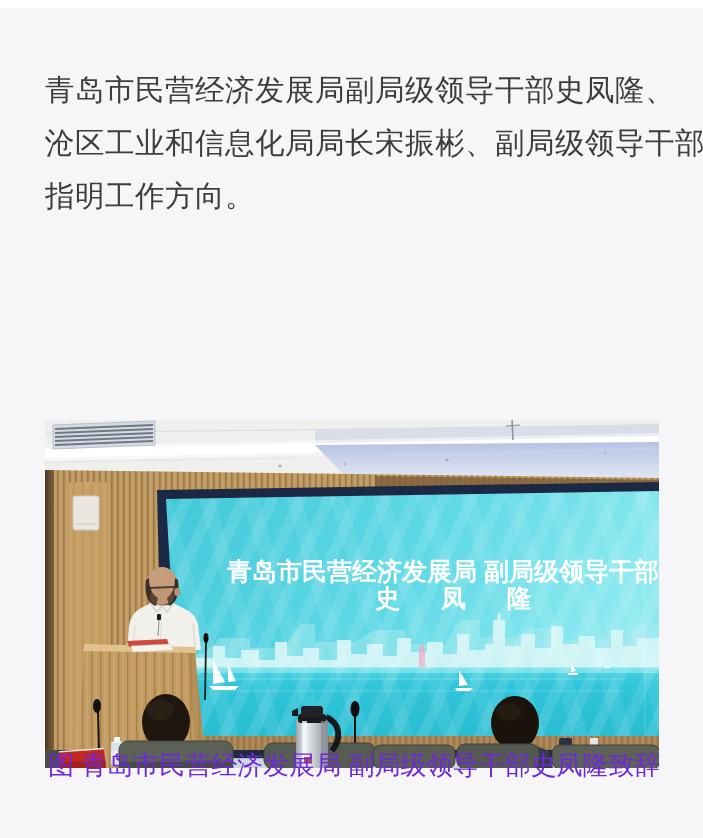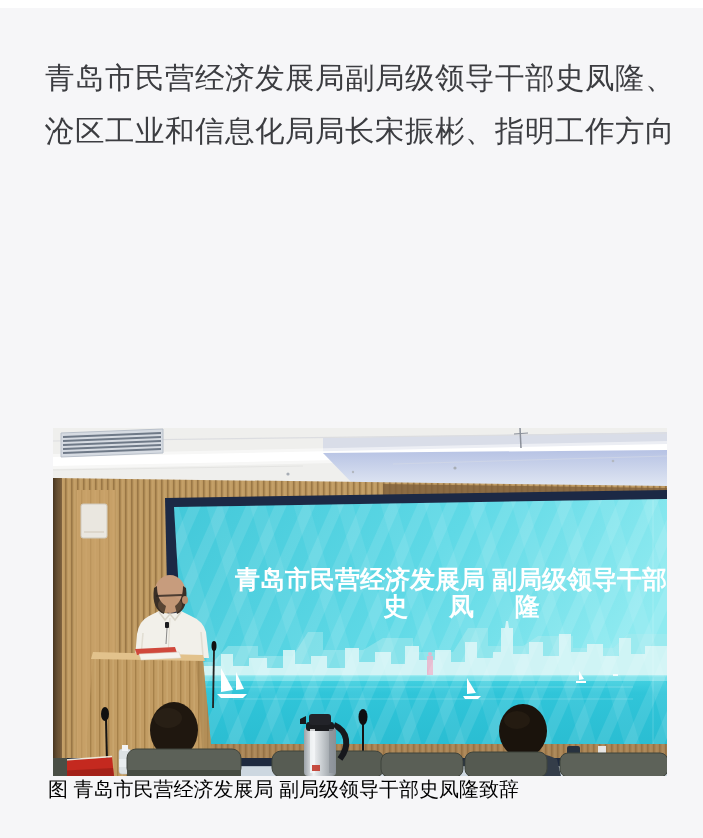--- a/index.html
+++ b/index.html
@@ -4,45 +4,46 @@
 <style>
   html,body{margin:0;padding:0;}
   body{
     width:703px;height:838px;overflow:hidden;
     background:#f6f6f8;
     font-family:"Liberation Sans", sans-serif;
   }
   .page{position:relative;width:703px;height:838px;background:#f6f6f8;}
   .top-strip{position:absolute;left:0;top:0;width:703px;height:8px;background:#ffffff;}
   .paragraph{
-    position:absolute;left:45px;top:51px;width:625px;
+    position:absolute;left:45px;top:63px;width:625px;
     font-size:29.5px;line-height:53px;letter-spacing:0.5px;
     color:#3c3d41;
   }
   .tline{white-space:nowrap;}
   .photo{
     position:absolute;left:45px;top:420px;width:614px;height:348px;
-    margin:8px;padding:0;overflow:hidden;background:#3fc7d8;
+    margin:0;padding:0;overflow:hidden;background:#3fc7d8;
   }
   .photo svg{display:block;width:614px;height:348px;}
   .caption{
-    position:absolute;left:48px;top:774px;width:625px;
-    font-size:20px;line-height:30px;color:#000000;white-space:nowrap;
+    position:absolute;left:48px;top:750px;width:625px;
+    font-size:26px;line-height:30px;color:#6d28d9;white-space:nowrap;
   }
   svg text{font-family:"Liberation Sans", sans-serif;}
 </style>
 </head>
 <body>
 
 <div class="page">
   <div class="top-strip"></div>
 
   <div class="paragraph">
     <div class="tline">青岛市民营经济发展局副局级领导干部史凤隆、</div>
-    <div class="tline">沧区工业和信息化局局长宋振彬、指明工作方向</div>
+    <div class="tline">沧区工业和信息化局局长宋振彬、副局级领导干部</div>
+    <div class="tline">指明工作方向。</div>
   </div>
 
   <figure class="photo">
     <svg viewBox="0 0 614 348">
       <defs>
         <linearGradient id="gradCeilBlue" x1="0" y1="0" x2="0" y2="1">
           <stop offset="0" stop-color="#b6c2e4"></stop>
             <stop offset="1" stop-color="#e2e8f3"></stop>
         </linearGradient>
         <linearGradient id="gradScreen" x1="0" y1="0" x2="1" y2="0.35">

